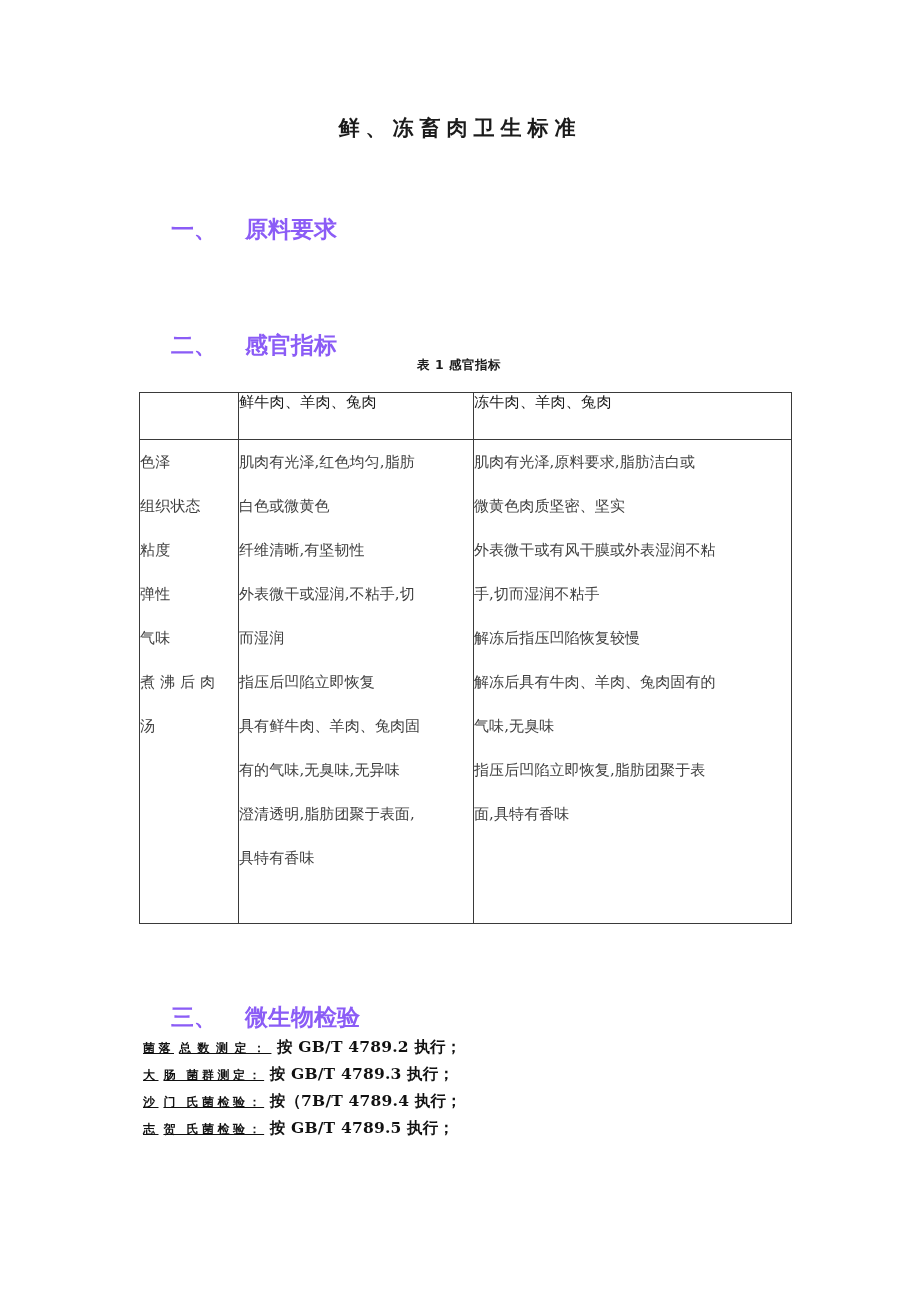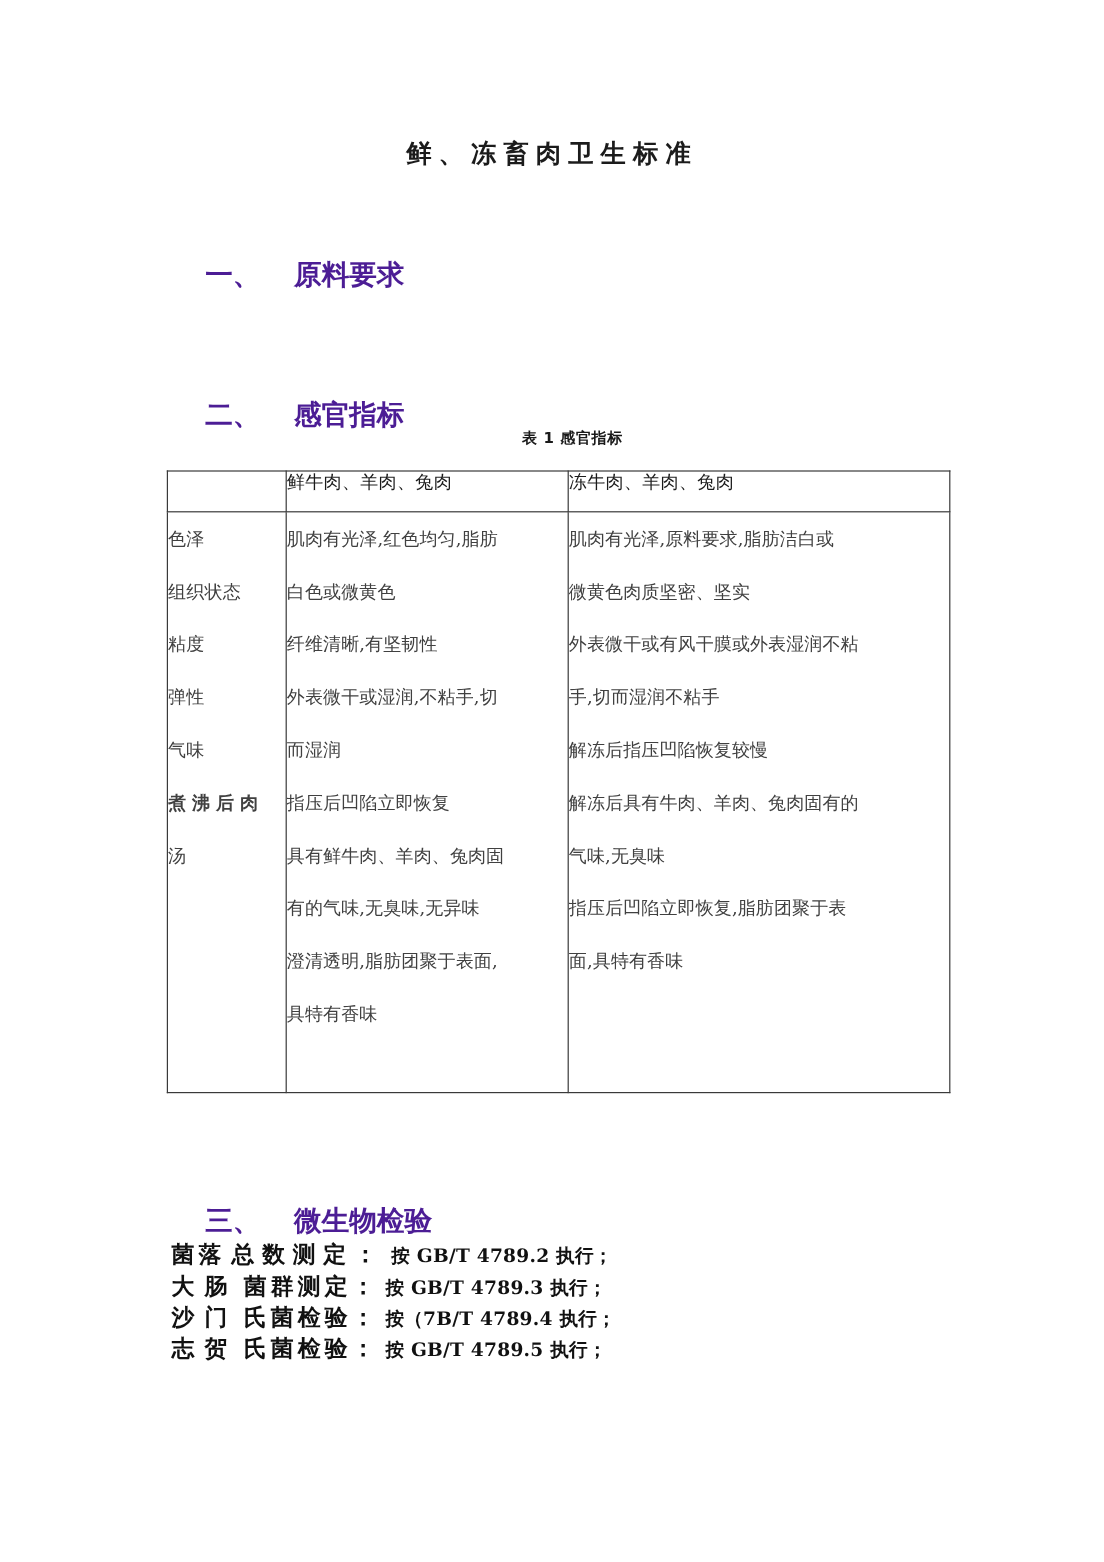--- a/index.html
+++ b/index.html
@@ -35,21 +35,21 @@
     color: #1b1b1b;
   }
 
   
   .section-heading {
     position: absolute;
     left: 139px;
     font-family: "DejaVu Sans", "Liberation Sans", sans-serif;
     font-weight: bold;
     font-size: 23px;
-    color: #4c1d95;
+    color: #8b5cf6;
     white-space: pre;
   }
   .section-heading .num { letter-spacing: 0px; }
   .section-heading .gap { display: inline-block; width: 28px; }
 
   #heading-1 { top: 188px; }
   #heading-2 { top: 304px; }
   #heading-3 { top: 976px; }
 
   
@@ -59,21 +59,21 @@
     top: 256px;
     font-family: "DejaVu Serif", "Liberation Serif", serif;
     font-size: 15.5px;
     color: #1a1a1a;
     letter-spacing: 0.4px;
   }
 
   
   .table-caption {
     position: absolute;
-    left: 151px;
+    left: 133px;
     top: 357px;
     width: 652px;
     text-align: center;
     font-family: "DejaVu Sans", "Liberation Sans", sans-serif;
     font-weight: bold;
     font-size: 12.5px;
     color: #1a1a1a;
     letter-spacing: 0.5px;
   }
 
@@ -94,21 +94,21 @@
   .sensory-table th,
   .sensory-table td {
     border: 1px solid #3a3a3a;
     vertical-align: top;
     padding: 0;
     font-weight: normal;
     text-align: left;
   }
 
   .head-cell {
-    height: 34px;
+    height: 47px;
     padding: 12px 0 0 10px;
     font-family: "DejaVu Serif", "Liberation Serif", serif;
     font-size: 15px;
     color: #1a1a1a;
     letter-spacing: 0.3px;
     box-sizing: border-box;
   }
   .head-cell.empty { padding: 0; }
 
   .body-cell {
@@ -118,41 +118,42 @@
   }
 
   .cell-line {
     font-family: "DejaVu Serif", "Liberation Serif", serif;
     font-size: 15px;
     line-height: 44px;
     color: #404040;
     white-space: pre;
   }
   .col1 .cell-line { letter-spacing: 0.2px; }
-  .col1 .cell-line.spread { letter-spacing: 5px; font-weight: bold; }
+  .col1 .cell-line.spread { letter-spacing: 5px; }
   .col2 .cell-line { letter-spacing: 0.1px; }
   .col3 .cell-line { letter-spacing: 0.1px; }
 
   
   .micro-list {
     position: absolute;
     left: 143px;
     top: 1034px;
   }
   .micro-item {
     font-family: "DejaVu Serif", "Liberation Serif", serif;
     font-size: 15.5px;
     line-height: 25px;
     color: #111;
     white-space: pre;
   }
   .micro-item .lead {
     font-family: "DejaVu Sans", "Liberation Sans", sans-serif;
     font-weight: bold;
-    font-size: 19px;
+    font-size: 12px;
+    text-decoration: underline;
   }
   .micro-item .sp3 { letter-spacing: 3.5px; }
   .micro-item .sp6 { letter-spacing: 6.5px; }
   .micro-item .tail {
     font-family: "DejaVu Serif", "Liberation Serif", serif;
     font-weight: bold;
     letter-spacing: 0.2px;
   }
 </style>
 </head>

